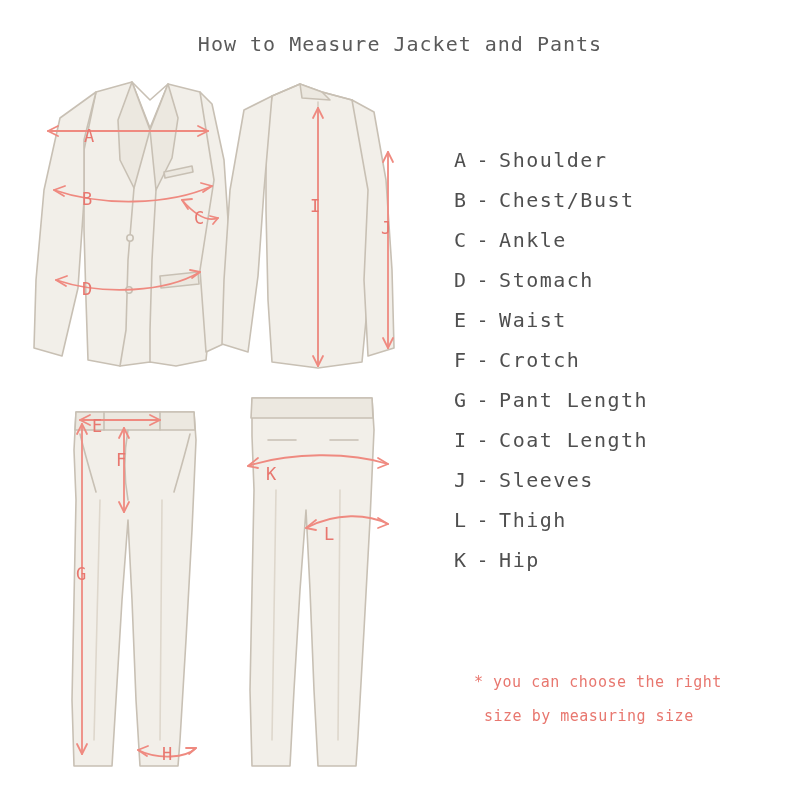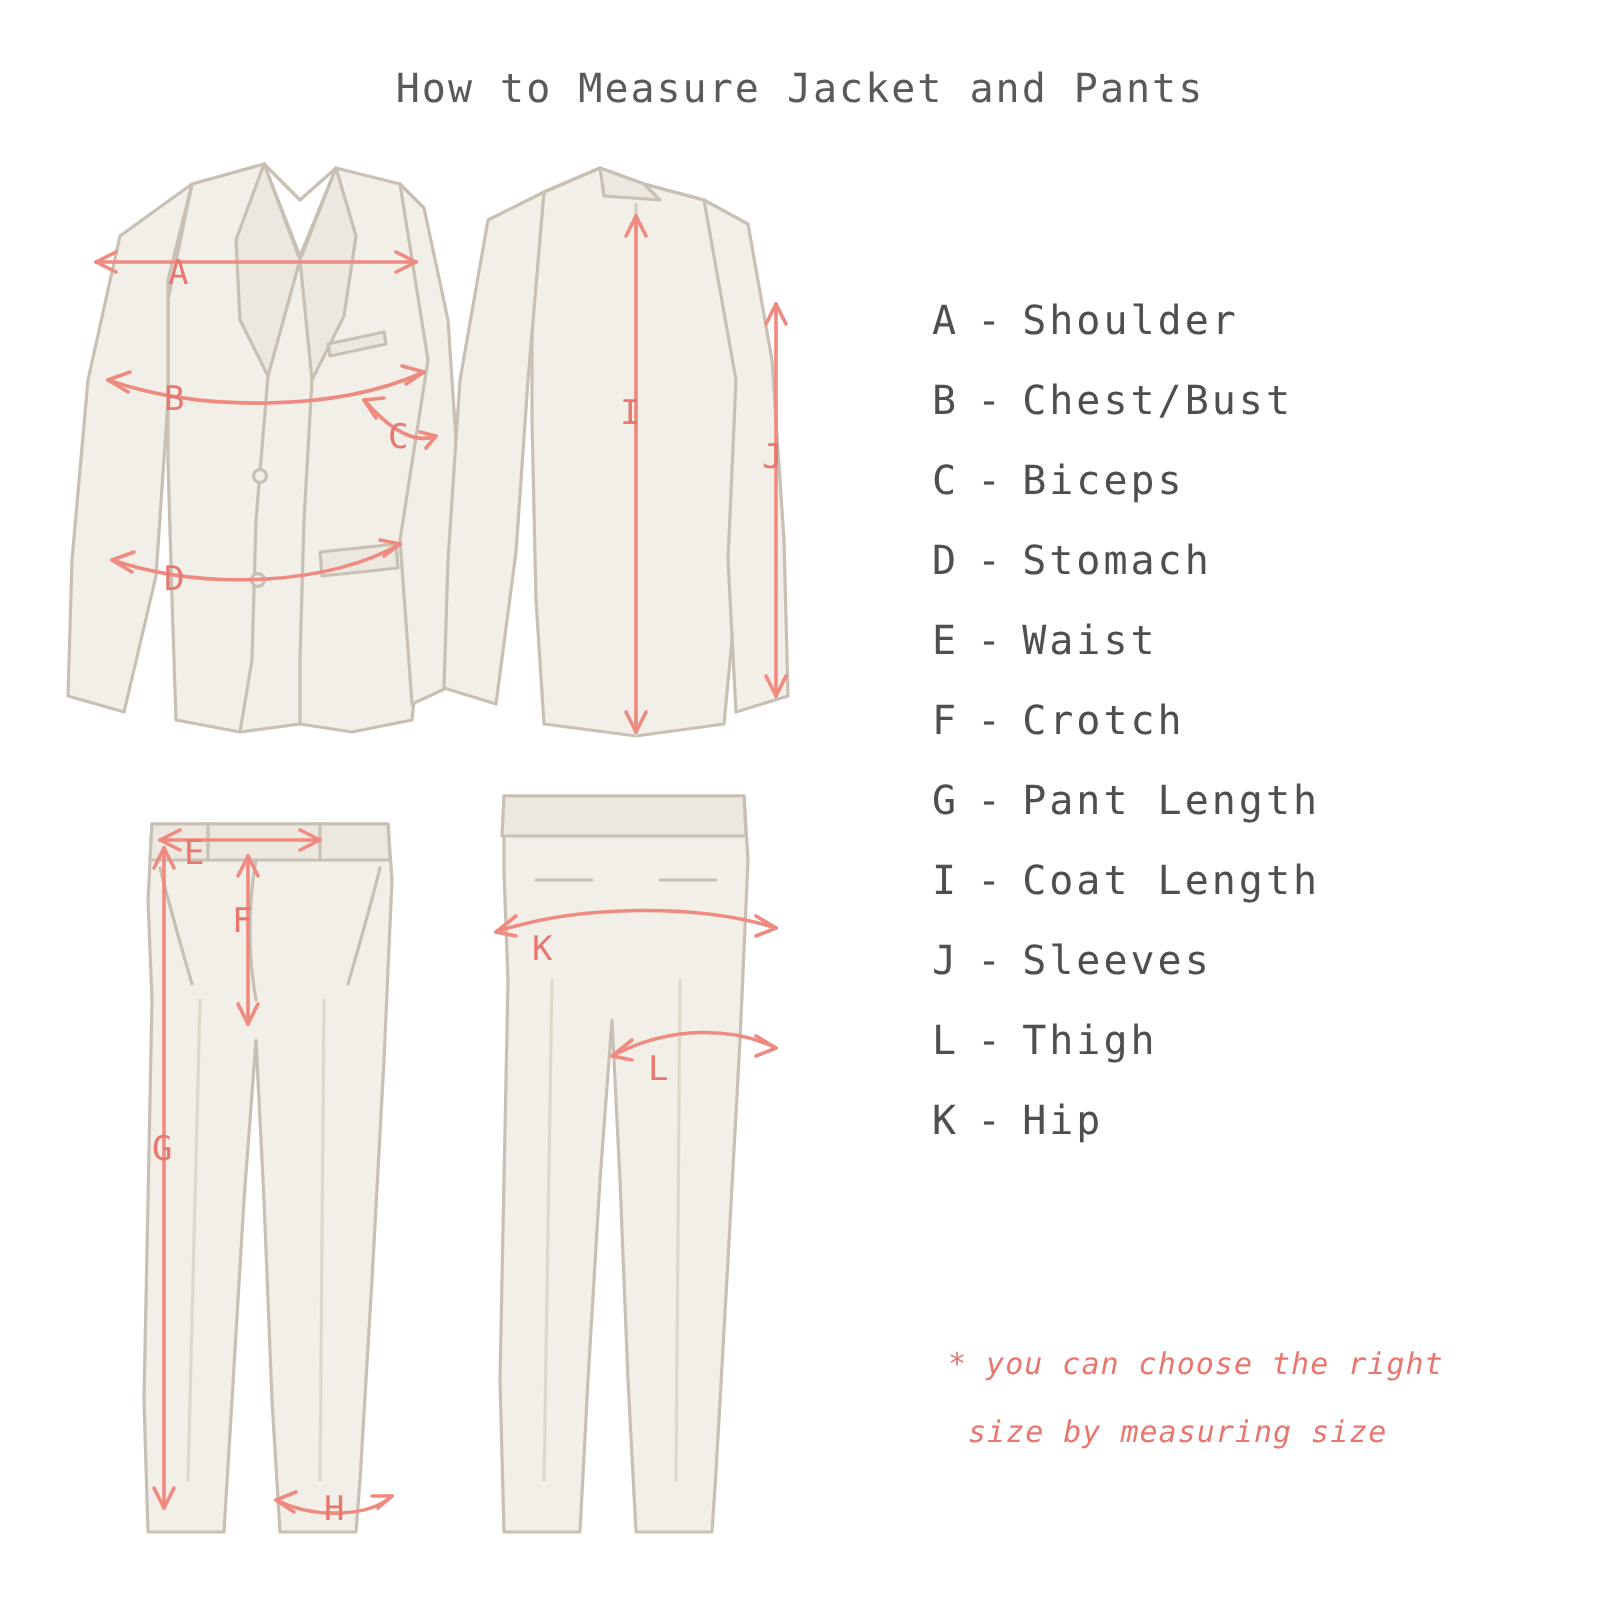--- a/index.html
+++ b/index.html
@@ -32,21 +32,21 @@
     color: #5a5a5a;
     font-family: "DejaVu Sans Mono", "Liberation Mono", monospace;
   }
   #diagram-svg {
     position: absolute;
     top: 0;
     left: 0;
   }
   #legend {
     position: absolute;
-    left: 466px;
+    left: 454px;
     top: 140px;
     width: 320px;
   }
   .legend-row {
     font-size: 20px;
     line-height: 40px;
     color: #4f4f4f;
     letter-spacing: 1.5px;
     white-space: nowrap;
     font-family: "DejaVu Sans Mono", "Liberation Mono", monospace;
@@ -64,21 +64,20 @@
   #note {
     position: absolute;
     left: 474px;
     top: 665px;
     width: 320px;
     color: #e8776f;
     font-size: 15px;
     line-height: 34px;
     letter-spacing: 0.5px;
     font-family: "DejaVu Sans Mono", "Liberation Mono", monospace;
-    font-style: italic;
   }
   .note-line-2 {
     padding-left: 10px;
   }
 </style>
 </head>
 <body>
 
 <div id="page">
 
@@ -308,21 +307,21 @@
   </svg>
 
   <div id="legend">
     <div class="legend-row">
       <span class="legend-key">A</span><span class="legend-dash">-</span><span class="legend-label">Shoulder</span>
     </div>
     <div class="legend-row">
       <span class="legend-key">B</span><span class="legend-dash">-</span><span class="legend-label">Chest/Bust</span>
     </div>
     <div class="legend-row">
-      <span class="legend-key">C</span><span class="legend-dash">-</span><span class="legend-label">Biceps</span>
+      <span class="legend-key">C</span><span class="legend-dash">-</span><span class="legend-label">Ankle</span>
     </div>
     <div class="legend-row">
       <span class="legend-key">D</span><span class="legend-dash">-</span><span class="legend-label">Stomach</span>
     </div>
     <div class="legend-row">
       <span class="legend-key">E</span><span class="legend-dash">-</span><span class="legend-label">Waist</span>
     </div>
     <div class="legend-row">
       <span class="legend-key">F</span><span class="legend-dash">-</span><span class="legend-label">Crotch</span>
     </div>

